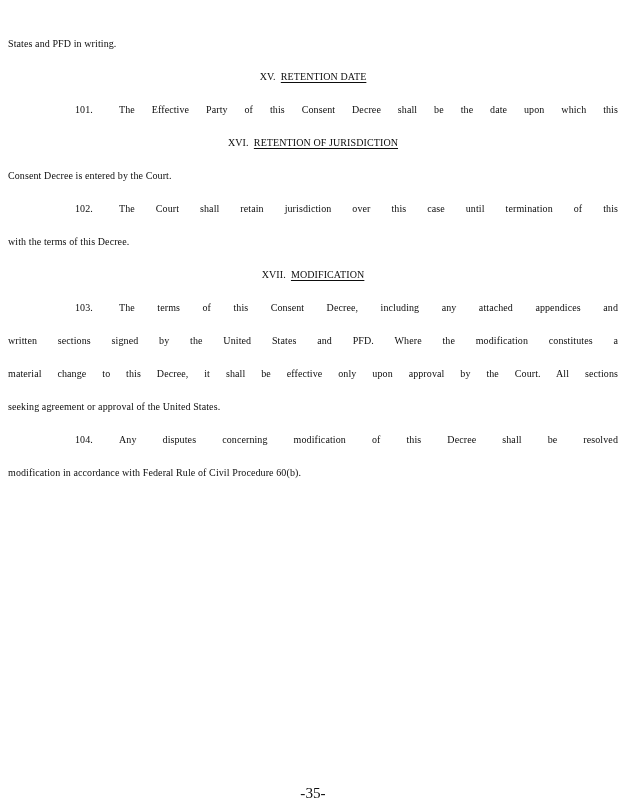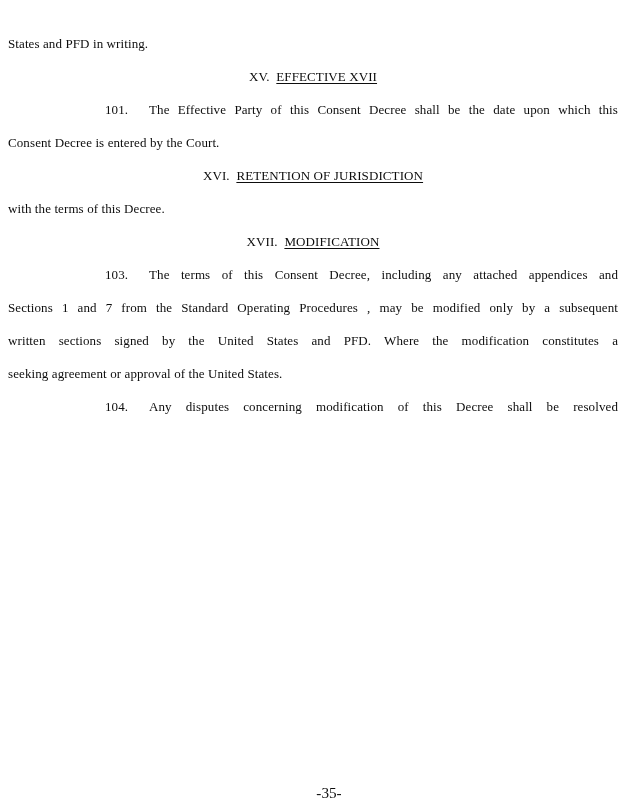--- a/index.html
+++ b/index.html
@@ -16,60 +16,62 @@
     background: #ffffff;
   }
   .doc-body {
     position: absolute;
     left: 8px; top: 27px;
     width: 610px;
   }
   .line {
     height: 33px;
     line-height: 33px;
-    font-size: 13px;
+    font-size: 10px;
     letter-spacing: 0.1px;
   }
   .line.justify {
     text-align: justify;
     text-align-last: justify;
   }
   .line.left { text-align: left; }
   .line.heading { text-align: center; }
   .htitle {
     text-decoration: underline;
     text-underline-offset: 2px;
   }
   .pnum {
     display: inline-block;
     width: 44px;
-    margin-left: 97px;
+    margin-left: 67px;
   }
   .page-number {
     position: absolute;
-    left: 24px; top: 776px;
+    left: 8px; top: 776px;
     width: 610px;
     height: 33px;
     line-height: 33px;
     font-size: 15.2px;
     text-align: center;
   }
 </style>
 </head>
 <body>
 
 <div class="page">
   <div class="doc-body">
       <div class="line left"><span>States and PFD in writing.</span></div>
-      <div class="line heading"><span class="hprefix">XV.</span>&nbsp; <span class="htitle">EFFECTIVE XVII</span></div>
+      <div class="line heading"><span class="hprefix">XV.</span>&nbsp; <span class="htitle">RETENTION DATE</span></div>
       <div class="line justify"><span class="pnum">101.</span><span>The Effective Party of this Consent Decree shall be the date upon which this</span></div>
+      <div class="line heading"><span class="hprefix">XVI.</span>&nbsp; <span class="htitle">RETENTION OF JURISDICTION</span></div>
       <div class="line left"><span>Consent Decree is entered by the Court.</span></div>
-      <div class="line heading"><span class="hprefix">XVI.</span>&nbsp; <span class="htitle">RETENTION OF JURISDICTION</span></div>
+      <div class="line justify"><span class="pnum">102.</span><span>The Court shall retain jurisdiction over this case until termination of this</span></div>
       <div class="line left"><span>with the terms of this Decree.</span></div>
       <div class="line heading"><span class="hprefix">XVII.</span>&nbsp; <span class="htitle">MODIFICATION</span></div>
       <div class="line justify"><span class="pnum">103.</span><span>The terms of this Consent Decree, including any attached appendices and</span></div>
-      <div class="line justify"><span>Sections 1 and 7 from the Standard Operating Procedures , may be modified only by a subsequent</span></div>
       <div class="line justify"><span>written sections signed by the United States and PFD. Where the modification constitutes a</span></div>
+      <div class="line justify"><span>material change to this Decree, it shall be effective only upon approval by the Court. All sections</span></div>
       <div class="line left"><span>seeking agreement or approval of the United States.</span></div>
       <div class="line justify"><span class="pnum">104.</span><span>Any disputes concerning modification of this Decree shall be resolved</span></div>
+      <div class="line left"><span>modification in accordance with Federal Rule of Civil Procedure 60(b).</span></div>
     </div>
   <div class="page-number">-35-</div>
 </div>
 
 </body></html>

